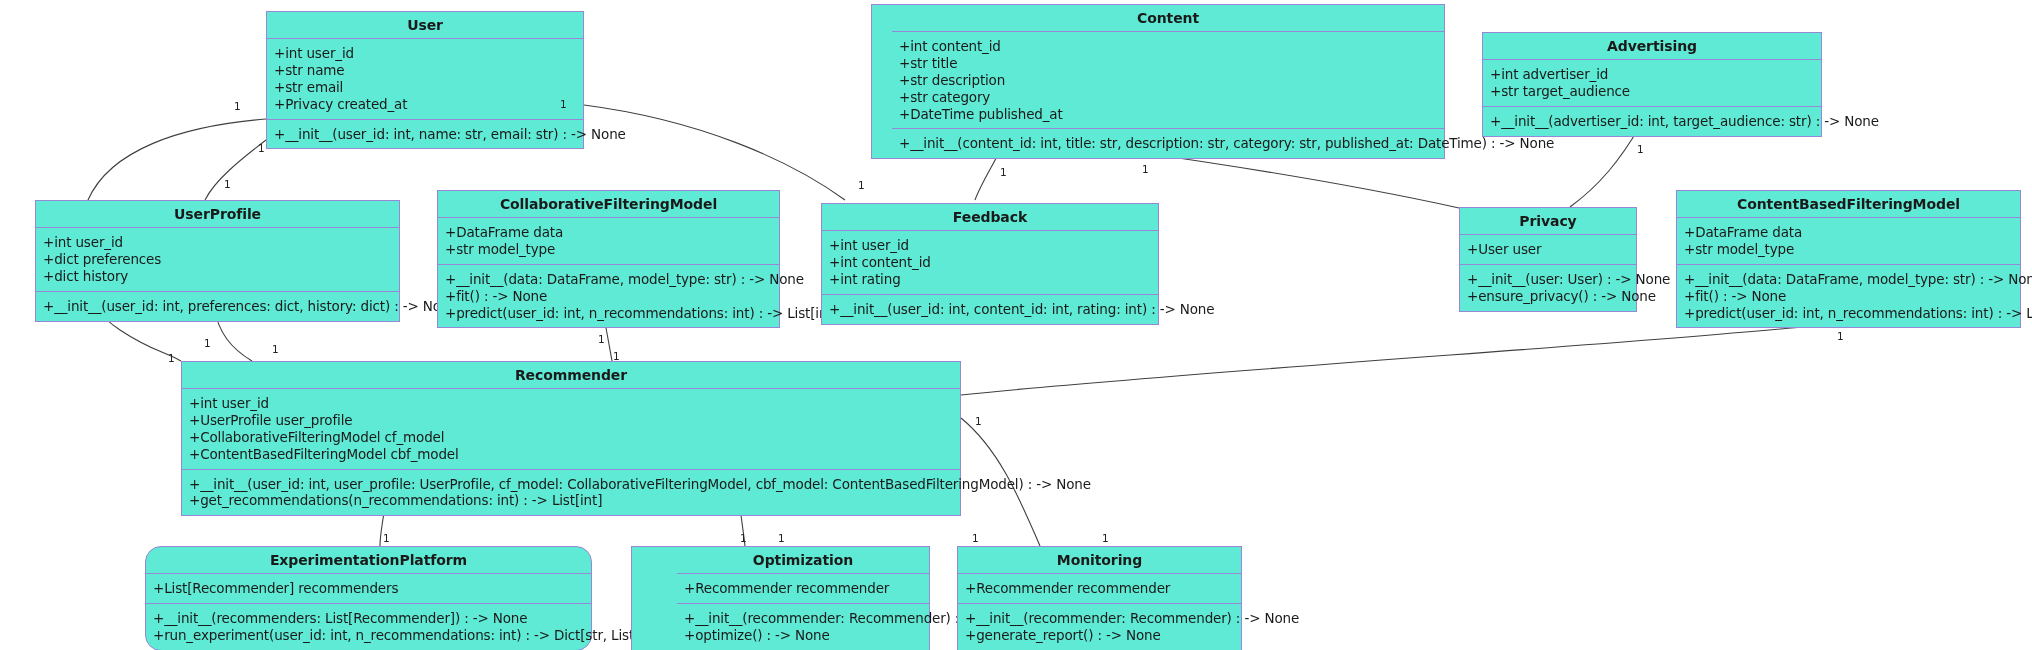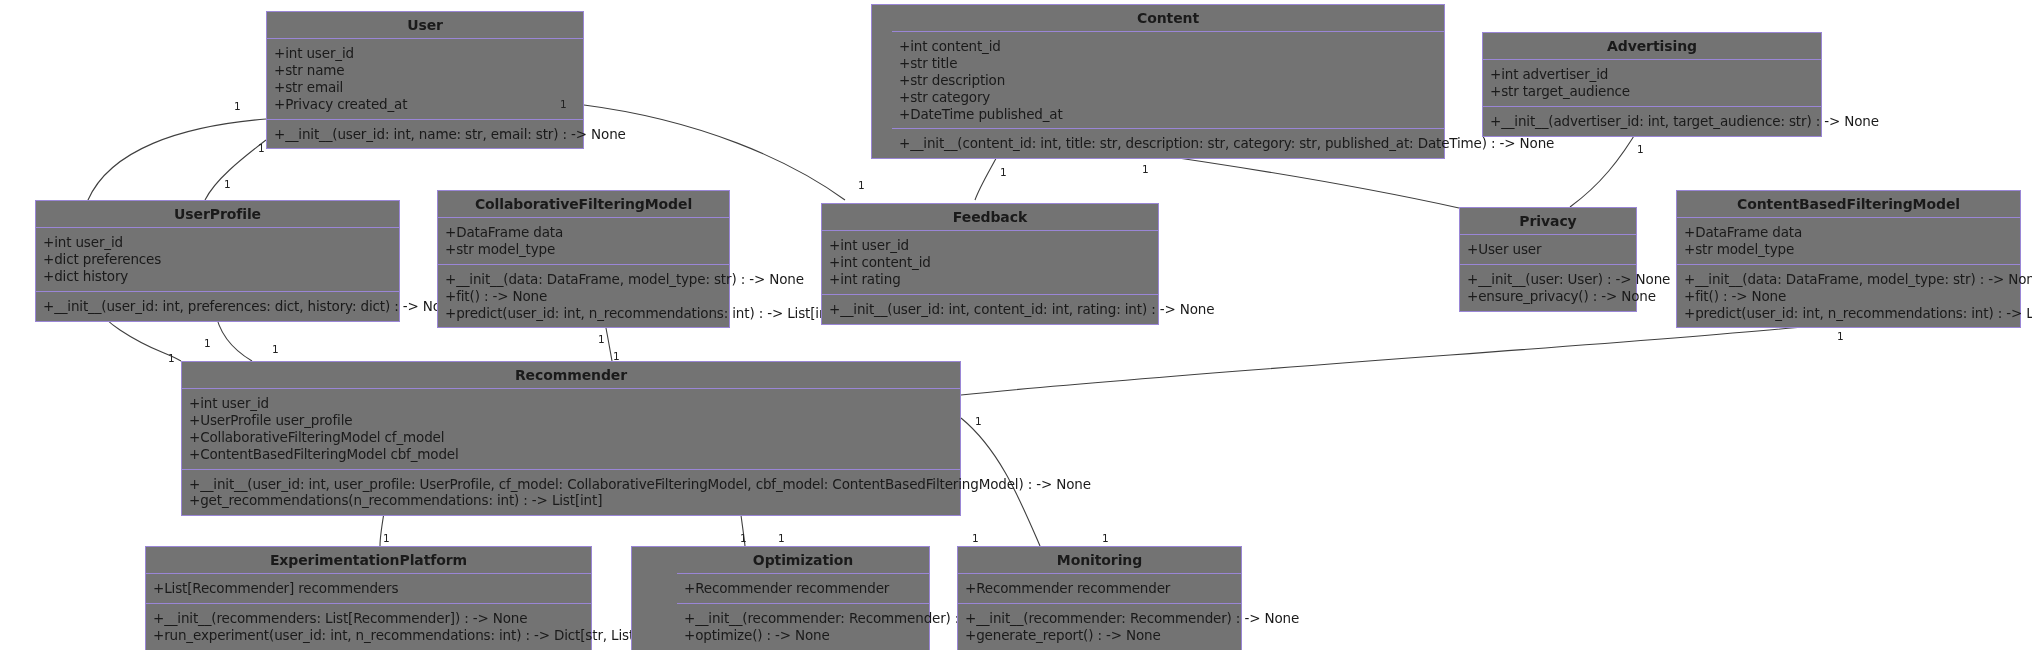--- a/index.html
+++ b/index.html
@@ -22,21 +22,21 @@
     left: 0;
     top: 0;
     width: 2032px;
     height: 650px;
     pointer-events: none;
   }
   .uml-class {
     position: absolute;
     box-sizing: border-box;
     border: 1px solid #9a86d6;
-    background: #737373;
+    background: #5eead4;
     font-size: 13.5px;
     color: #1a1a1a;
     z-index: 2;
   }
   .uml-title {
     text-align: center;
     font-weight: bold;
     font-size: 14px;
     padding: 5px 6px 5px 6px;
     border-bottom: 1px solid #9a86d6;
@@ -120,21 +120,21 @@
       <div class="uml-title">UserProfile</div>
       <div class="uml-section attrs">
         <div class="uml-row">+int user_id</div>
         <div class="uml-row">+dict preferences</div>
         <div class="uml-row">+dict history</div>
       </div>
       <div class="uml-section methods">
         <div class="uml-row">+__init__(user_id: int, preferences: dict, history: dict) : -&gt; None</div>
       </div>
     </div>
-    <div class="uml-class" style="left: 437px; top: 190px; width: 293px;">
+    <div class="uml-class" style="left: 437px; top: 190px; width: 343px;">
       <div class="uml-title">CollaborativeFilteringModel</div>
       <div class="uml-section attrs">
         <div class="uml-row">+DataFrame data</div>
         <div class="uml-row">+str model_type</div>
       </div>
       <div class="uml-section methods">
         <div class="uml-row">+__init__(data: DataFrame, model_type: str) : -&gt; None</div>
         <div class="uml-row">+fit() : -&gt; None</div>
         <div class="uml-row">+predict(user_id: int, n_recommendations: int) : -&gt; List[int]</div>
       </div>
@@ -178,21 +178,21 @@
         <div class="uml-row">+int user_id</div>
         <div class="uml-row">+UserProfile user_profile</div>
         <div class="uml-row">+CollaborativeFilteringModel cf_model</div>
         <div class="uml-row">+ContentBasedFilteringModel cbf_model</div>
       </div>
       <div class="uml-section methods">
         <div class="uml-row">+__init__(user_id: int, user_profile: UserProfile, cf_model: CollaborativeFilteringModel, cbf_model: ContentBasedFilteringModel) : -&gt; None</div>
         <div class="uml-row">+get_recommendations(n_recommendations: int) : -&gt; List[int]</div>
       </div>
     </div>
-    <div class="uml-class" style="left: 145px; top: 546px; width: 447px;">
+    <div class="uml-class" style="left: 145px; top: 546px; width: 447px; border-radius: 16px;">
       <div class="uml-title">ExperimentationPlatform</div>
       <div class="uml-section attrs">
         <div class="uml-row">+List[Recommender] recommenders</div>
       </div>
       <div class="uml-section methods">
         <div class="uml-row">+__init__(recommenders: List[Recommender]) : -&gt; None</div>
         <div class="uml-row">+run_experiment(user_id: int, n_recommendations: int) : -&gt; Dict[str, List[int]]</div>
       </div>
     </div>
     <div class="uml-class" style="left: 631px; top: 546px; width: 299px; padding-left: 45px;">

